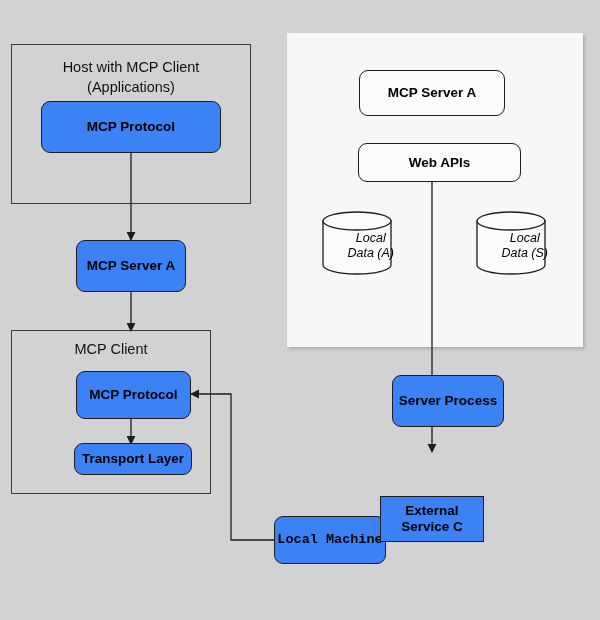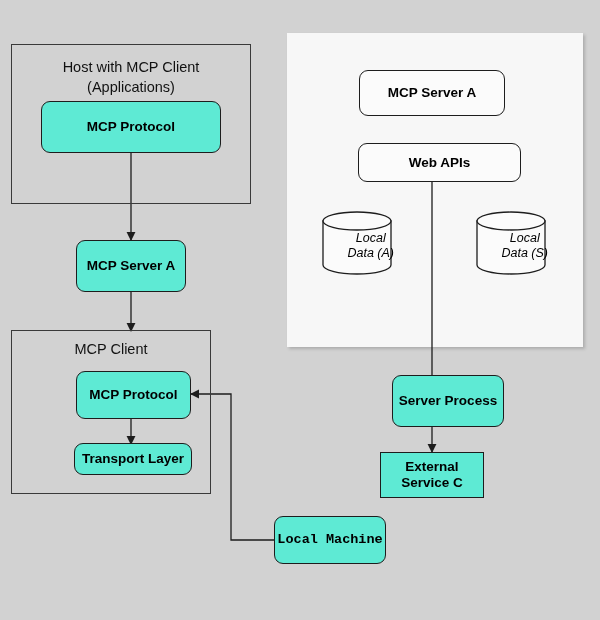--- a/index.html
+++ b/index.html
@@ -37,37 +37,38 @@
     text-align: center;
     font-size: 14.5px;
     color: #111;
     line-height: 20px;
     white-space: pre-line;
   }
   .node {
     position: absolute;
     box-sizing: border-box;
     border: 1.3px solid #1d1d1d;
-    background: #5eead4;
+    background: #3b82f6;
     display: flex;
     align-items: center;
     justify-content: center;
     text-align: center;
     font-size: 13.5px;
     font-weight: bold;
     color: #000;
     line-height: 16px;
     white-space: pre-line;
     border-radius: 9px;
   }
   .node.on-white {
     background: #fbfbfb;
   }
   .node.sharp {
     border-radius: 0;
+    margin-top: 44px;
   }
   .cyl {
     position: absolute;
     font-size: 12.5px;
     font-weight: normal;
     color: #000000;
     line-height: 15px;
     text-align: center;
     white-space: pre-line;
     display: flex;

